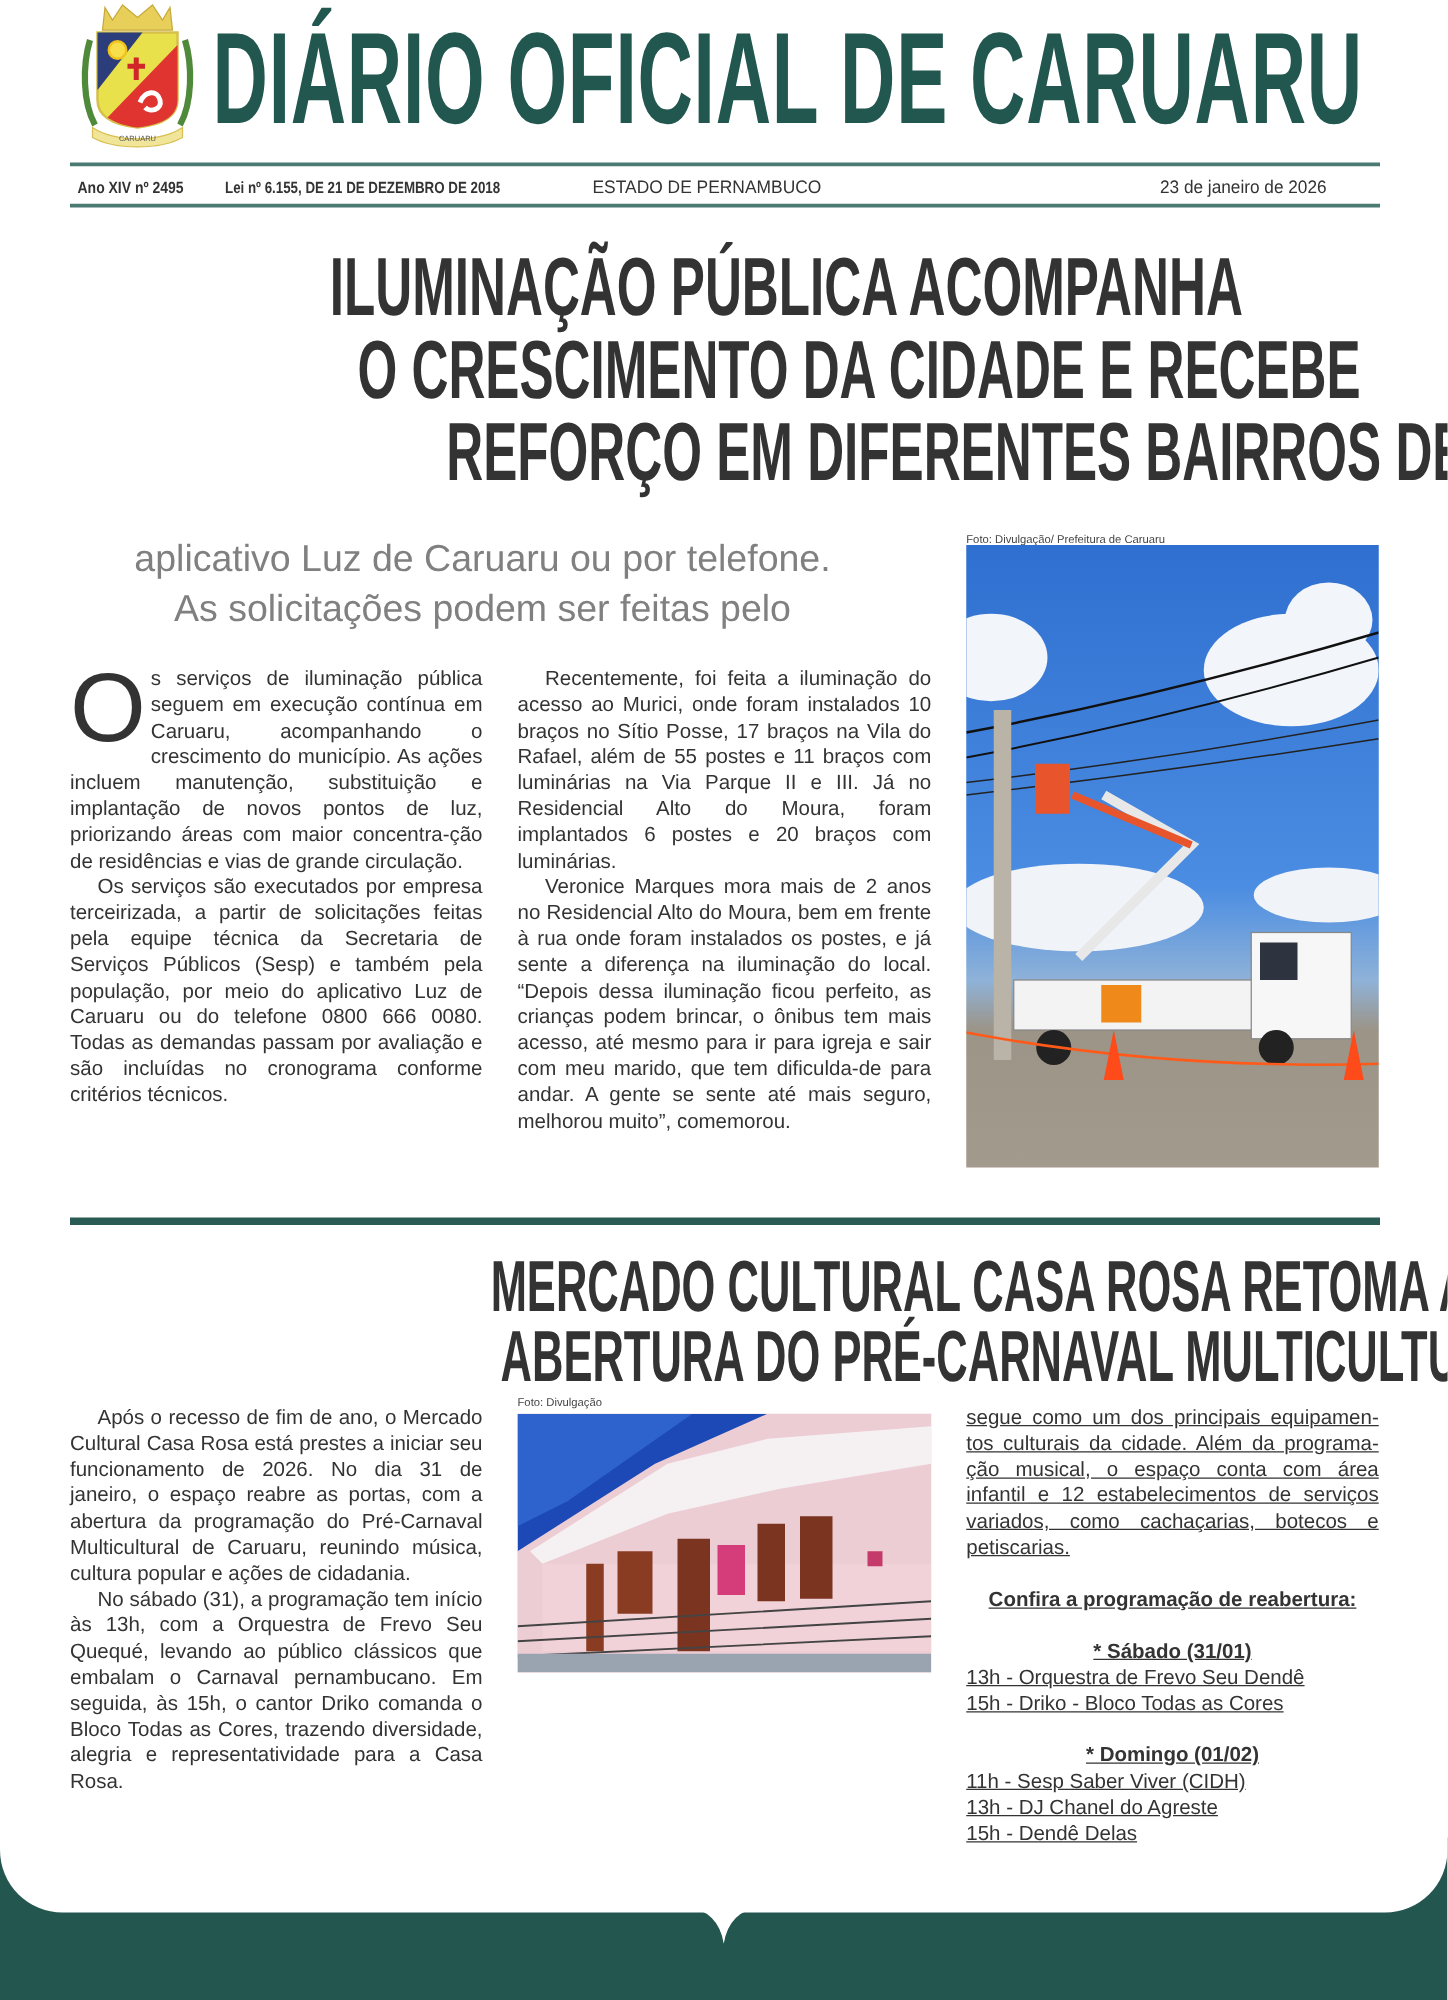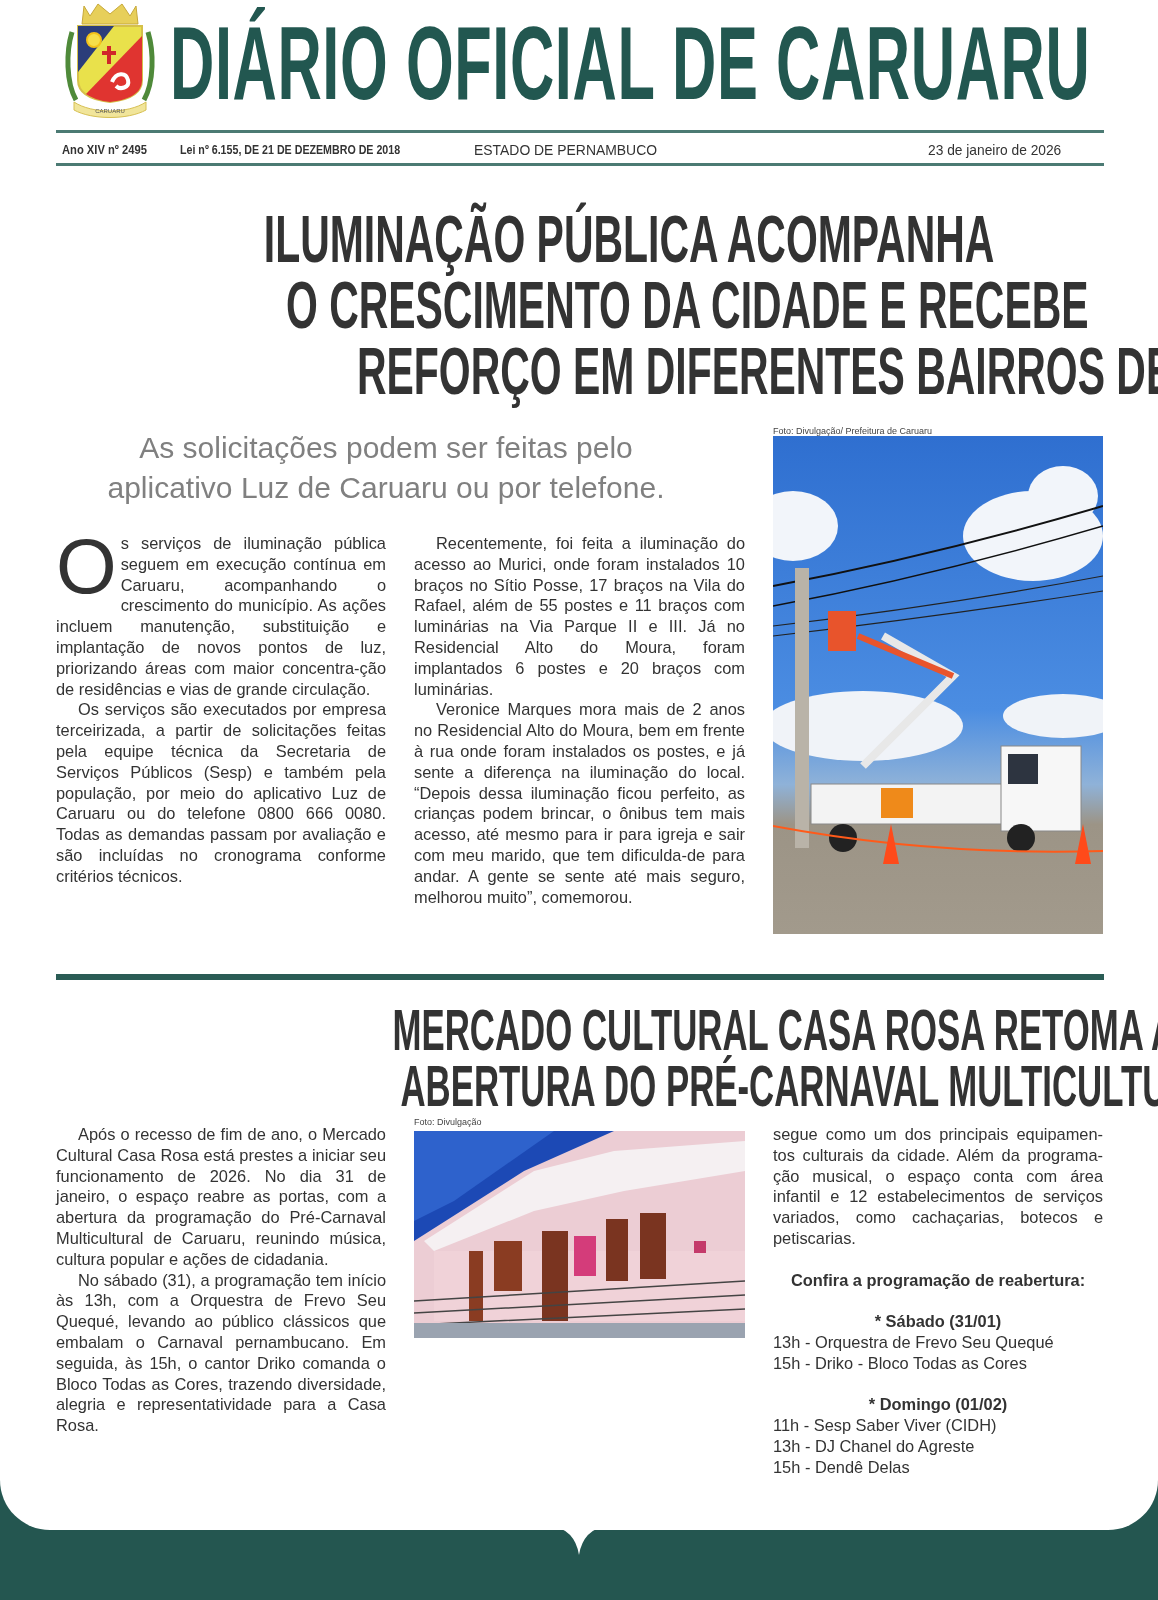--- a/index.html
+++ b/index.html
@@ -53,21 +53,21 @@
   .col p { margin: 0; text-indent: 22px; }
   .col p.noindent { text-indent: 0; }
   .dropcap {
     float: left; font-size: 78px; line-height: 62px; margin: 2px 4px 0 0;
     color: #333; font-weight: normal;
   }
   .caption { position: absolute; font-size: 9px; color: #444; text-align: left; white-space: nowrap; }
   .photo { position: absolute; overflow: hidden; }
   .green-divider { position: absolute; left: 56px; top: 974px; width: 1048px; height: 6px; background: #2a5c55; }
 
-  .sched p { text-indent: 0; text-align: left; }
+  .sched p { text-indent: 0; text-align: left; text-decoration: underline; }
   .sched .bold { font-weight: bold; text-align: center; }
   .sched .gap { height: 20.8px; }
 </style>
 </head>
 <body>
 
 <div class="footer-band"></div>
 <div class="footer-cap"></div>
 <svg class="footer-notch" viewBox="0 0 60 30">
   <path d="M0 0 Q26 4 30 30 Q34 4 60 0 Z" fill="#ffffff"></path>
@@ -102,29 +102,29 @@
     </span>
   <span style="left:418px;font-size:14.5px">
       <span class="cond" style="transform:scaleX(0.96)">ESTADO DE PERNAMBUCO</span>
     </span>
   <span style="left:872px;font-size:14.5px">
       <span class="cond" style="transform:scaleX(0.95)">23 de janeiro de 2026</span>
     </span>
 </div>
 <div class="rule" style="top:163px"></div>
 
-<div class="headline" style="top:206px">
+<div class="headline" style="top:196px">
   <div class="line" style="font-size:66px;line-height:66px;height:66px"><span style="transform:scaleX(0.62)">ILUMINAÇÃO PÚBLICA ACOMPANHA</span></div>
   <div class="line" style="font-size:66px;line-height:66px;height:66px"><span style="transform:scaleX(0.62)">O CRESCIMENTO DA CIDADE E RECEBE</span></div>
   <div class="line" style="font-size:66px;line-height:66px;height:66px"><span style="transform:scaleX(0.62)">REFORÇO EM DIFERENTES BAIRROS DE CARUARU</span></div>
 </div>
 
 <div class="subhead">
+  <div>aplicativo Luz de Caruaru ou por telefone.</div>
   <div>As solicitações podem ser feitas pelo</div>
-  <div>aplicativo Luz de Caruaru ou por telefone.</div>
 </div>
 
 <div class="col" style="left:56px;top:533px;width:330px">
   <p class="noindent"><span class="dropcap">O</span><span>s serviços de iluminação pública seguem em execução contínua em Caruaru, acompanhando o crescimento do município. As ações incluem manutenção, substituição e implantação de novos pontos de luz, priorizando áreas com maior concentra-ção de residências e vias de grande circulação.</span></p>
   <p>Os serviços são executados por empresa terceirizada, a partir de solicitações feitas pela equipe técnica da Secretaria de Serviços Públicos (Sesp) e também pela população, por meio do aplicativo Luz de Caruaru ou do telefone 0800 666 0080. Todas as demandas passam por avaliação e são incluídas no cronograma conforme critérios técnicos.</p>
 </div>
 
 <div class="col" style="left:414px;top:533px;width:331px">
   <p>Recentemente, foi feita a iluminação do acesso ao Murici, onde foram instalados 10 braços no Sítio Posse, 17 braços na Vila do Rafael, além de 55 postes e 11 braços com luminárias na Via Parque II e III. Já no Residencial Alto do Moura, foram implantados 6 postes e 20 braços com luminárias.</p>
   <p>Veronice Marques mora mais de 2 anos no Residencial Alto do Moura, bem em frente à rua onde foram instalados os postes, e já sente a diferença na iluminação do local. “Depois dessa iluminação ficou perfeito, as crianças podem brincar, o ônibus tem mais acesso, até mesmo para ir para igreja e sair com meu marido, que tem dificulda-de para andar. A gente se sente até mais seguro, melhorou muito”, comemorou.</p>
@@ -192,20 +192,20 @@
 
 <div class="col" style="left:414px;top:1346px;width:331px">
 </div>
 
 <div class="col sched" style="left:773px;top:1124px;width:330px">
   <p style="text-align:justify">segue como um dos principais equipamen-tos culturais da cidade. Além da programa-ção musical, o espaço conta com área infantil e 12 estabelecimentos de serviços variados, como cachaçarias, botecos e petiscarias.</p>
   <div class="gap"></div>
   <p class="bold">Confira a programação de reabertura:</p>
   <div class="gap"></div>
   <p class="bold">* Sábado (31/01)</p>
-  <p>13h - Orquestra de Frevo Seu Quequé</p>
+  <p>13h - Orquestra de Frevo Seu Dendê</p>
   <p>15h - Driko - Bloco Todas as Cores</p>
   <div class="gap"></div>
   <p class="bold">* Domingo (01/02)</p>
   <p>11h - Sesp Saber Viver (CIDH)</p>
   <p>13h - DJ Chanel do Agreste</p>
   <p>15h - Dendê Delas</p>
 </div>
 
 </body></html>

